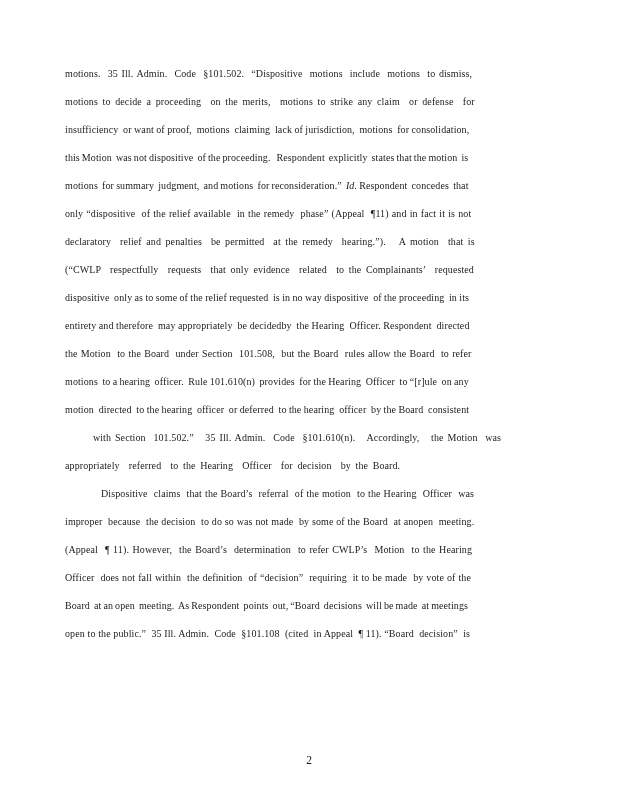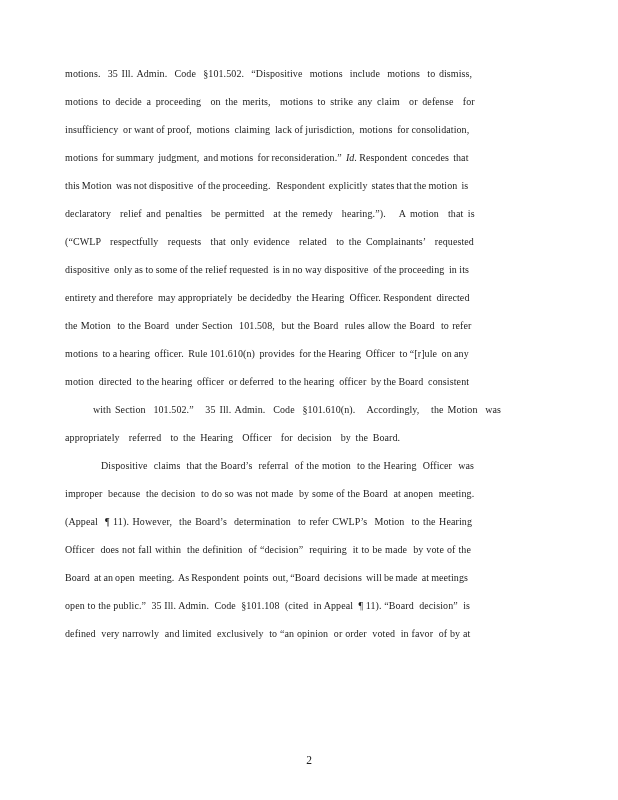--- a/index.html
+++ b/index.html
@@ -59,40 +59,40 @@
 <body>
 
 <div class="page">
 
   <div class="text-block">
 
     <div class="para">
       <div class="line" style="word-spacing: 1.00411px;"><span class="lc">motions.  35 Ill. Admin.  Code  §101.502.  “Dispositive  motions  include  motions  to dismiss,</span></div>
       <div class="line" style="word-spacing: 2.05181px;"><span class="lc">motions to decide a proceeding  on the merits,  motions to strike any claim  or defense  for</span></div>
       <div class="line" style="word-spacing: -0.210069px;"><span class="lc">insufficiency  or want of proof,  motions  claiming  lack of jurisdiction,  motions  for consolidation,</span></div>
+      <div class="line" style="word-spacing: -0.581101px;"><span class="lc">this Motion  was not dispositive  of the proceeding.   Respondent  explicitly  states that the motion  is</span></div>
       <div class="line" style="word-spacing: -0.519097px;"><span class="lc"><span>motions  for summary  judgment,  and motions  for reconsideration.”  </span><span class="cite">Id.</span><span> Respondent  concedes  that</span></span></div>
-      <div class="line" style="word-spacing: -0.581101px;"><span class="lc">this Motion  was not dispositive  of the proceeding.   Respondent  explicitly  states that the motion  is</span></div>
+      <div class="line" style="word-spacing: 0.537946px;"><span class="lc">only “dispositive  of the relief available  in the remedy  phase” (Appeal  ¶11) and in fact it is not</span></div>
       <div class="line" style="word-spacing: 1.90391px;"><span class="lc">declaratory  relief and penalties  be permitted  at the remedy  hearing.”).   A motion  that is</span></div>
       <div class="line" style="word-spacing: 2.03906px;"><span class="lc">(“CWLP  respectfully  requests  that only evidence  related  to the Complainants’  requested</span></div>
       <div class="line" style="word-spacing: -0.291903px;"><span class="lc">dispositive  only as to some of the relief requested  is in no way dispositive  of the proceeding  in its</span></div>
       <div class="line" style="word-spacing: -0.125px;"><span class="lc">entirety and therefore  may appropriately  be decidedby  the Hearing  Officer. Respondent  directed</span></div>
       <div class="line" style="word-spacing: 0.615767px;"><span class="lc">the Motion  to the Board  under Section  101.508,  but the Board  rules allow the Board  to refer</span></div>
       <div class="line" style="word-spacing: -0.351223px;"><span class="lc">motions  to a hearing  officer.  Rule 101.610(n)  provides  for the Hearing  Officer  to “[r]ule  on any</span></div>
       <div class="line" style="word-spacing: -0.243886px;"><span class="lc">motion  directed  to the hearing  officer  or deferred  to the hearing  officer  by the Board  consistent</span></div>
       <div class="line" style="word-spacing: 1.2753px; text-align: center;"><span class="lc">with Section  101.502.”   35 Ill. Admin.  Code  §101.610(n).   Accordingly,   the Motion  was</span></div>
       <div class="line short"><span class="lc">appropriately  referred  to the Hearing  Officer  for decision  by the Board.</span></div>
     </div>
 
     <div class="para">
       <div class="line indent" style="word-spacing: 0.453125px;"><span class="lc">Dispositive  claims  that the Board’s  referral  of the motion  to the Hearing  Officer  was</span></div>
       <div class="line" style="word-spacing: 0.201766px;"><span class="lc">improper  because  the decision  to do so was not made  by some of the Board  at anopen  meeting.</span></div>
       <div class="line" style="word-spacing: 0.927632px;"><span class="lc">(Appeal  ¶ 11). However,  the Board’s  determination  to refer CWLP’s  Motion  to the Hearing</span></div>
       <div class="line" style="word-spacing: 0.397418px;"><span class="lc">Officer  does not fall within  the definition  of “decision”  requiring  it to be made  by vote of the</span></div>
       <div class="line" style="word-spacing: -0.581522px;"><span class="lc">Board  at an open  meeting.  As Respondent  points  out, “Board  decisions  will be made  at meetings</span></div>
       <div class="line" style="word-spacing: 0.0683594px;"><span class="lc">open to the public.”  35 Ill. Admin.  Code  §101.108  (cited  in Appeal  ¶ 11). “Board  decision”  is</span></div>
-      <div class="line" style="word-spacing: 0.203125px;"><span class="lc">defined  very narrowly  and limited  exclusively  to “an opinion  or order  voted  in favor  of by at</span></div>
     </div>
 
   </div>
 
   <div class="page-number">2</div>
 
 </div>
 
 </body></html>

